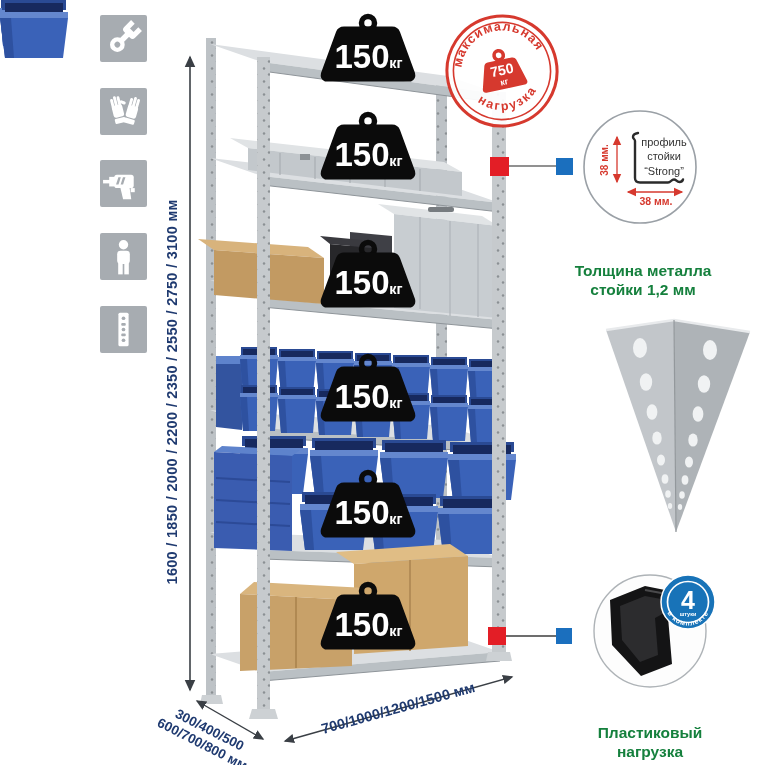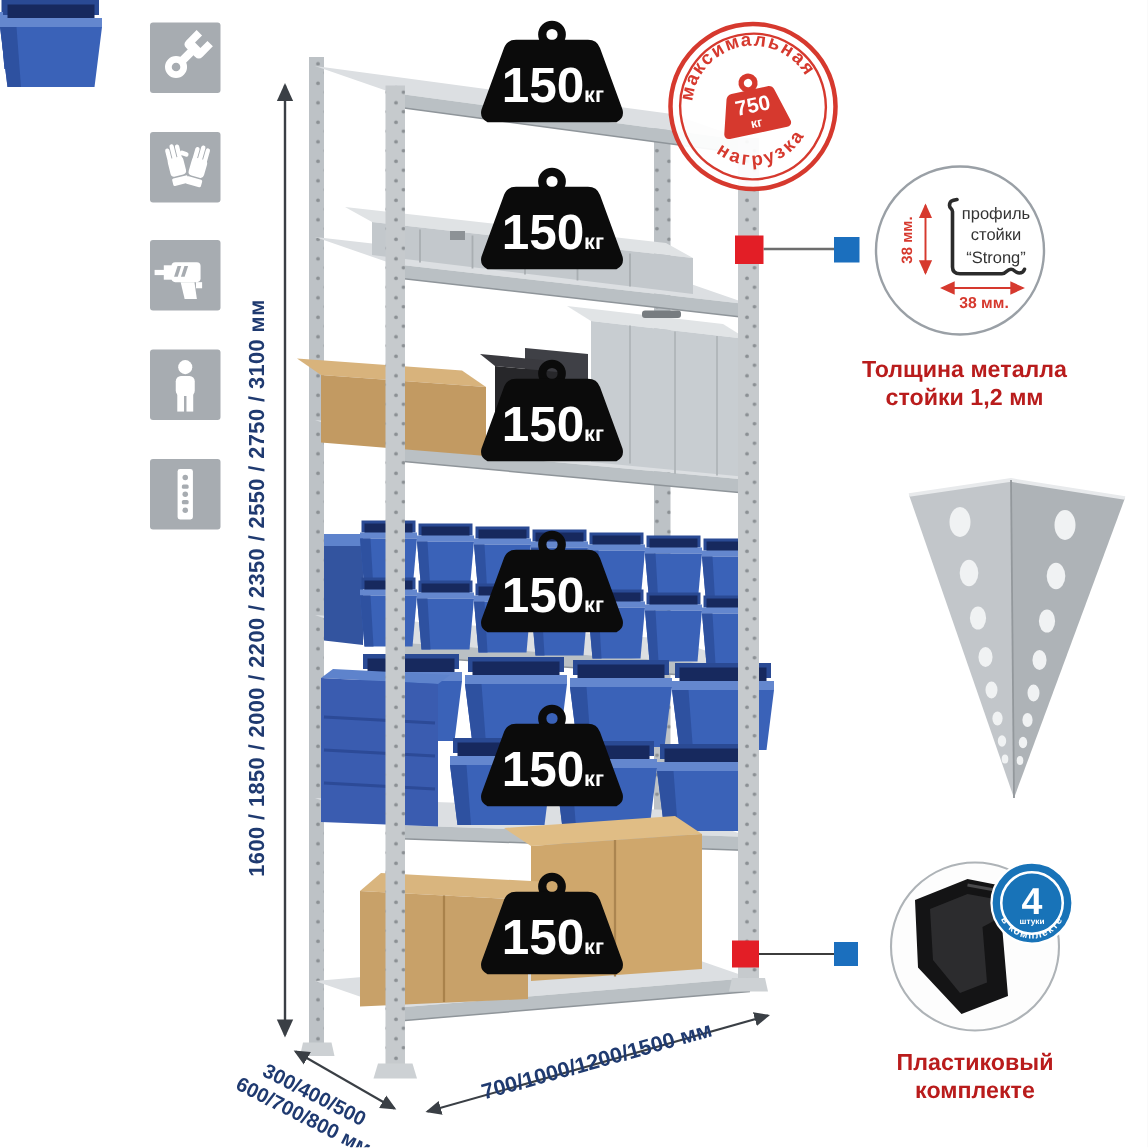--- a/index.html
+++ b/index.html
@@ -3,22 +3,22 @@
 <meta charset="utf-8">
 <style>
   html,body{margin:0;padding:0;background:#fff;}
   .stage{position:relative;width:765px;height:765px;background:#ffffff;overflow:hidden;
          font-family:"Liberation Sans",sans-serif;border-right:1px solid #ececec;}
   .side-icon{position:absolute;left:100px;width:47px;height:47px;background:#a7acb1;border-radius:2px;}
   .side-icon svg{display:block;}
   .layer{position:absolute;left:0;top:0;}
   .kg-badge{position:absolute;width:100px;height:74px;}
   .rot-label{position:absolute;font-weight:bold;color:#1f3a70;white-space:pre-line;text-align:center;width:max-content;}
-  .caption{position:absolute;font-weight:bold;color:#b91c1c;white-space:pre-line;text-align:center;
-           width:max-content;font-size:15.5px;line-height:1.22;transform:translate(-50%,-50%);}
+  .caption{position:absolute;font-weight:bold;color:#15803d;white-space:pre-line;text-align:center;
+           width:max-content;font-size:15.5px;line-height:1.22;transform:translate(-50%,-50%);margin-top:24px;}
   svg text{font-family:"Liberation Sans",sans-serif;}
 </style>
 </head>
 <body>
 
 <div class="stage">
 
   <div class="side-icon" style="top:15px">
     <svg width="47" height="47" viewBox="0 0 46 46">
       <g transform="rotate(45 23 23)" fill="#fff">
@@ -349,15 +349,15 @@
 
   <div class="rot-label" style="left:206px;top:737px;transform:translate(-50%,-50%) rotate(27deg);font-size:13.5px;line-height:1.15;">300/400/500
 600/700/800 мм</div>
 
   <div class="rot-label" style="left:398px;top:708px;transform:translate(-50%,-50%) rotate(-15.5deg);font-size:14.5px;">700/1000/1200/1500 мм</div>
 
   <div class="caption" style="left:643px;top:257px;">Толщина металла
 стойки 1,2 мм</div>
 
   <div class="caption" style="left:650px;top:719px;">Пластиковый
-комплекте</div>
+нагрузка</div>
 
 </div>
 
 </body></html>

